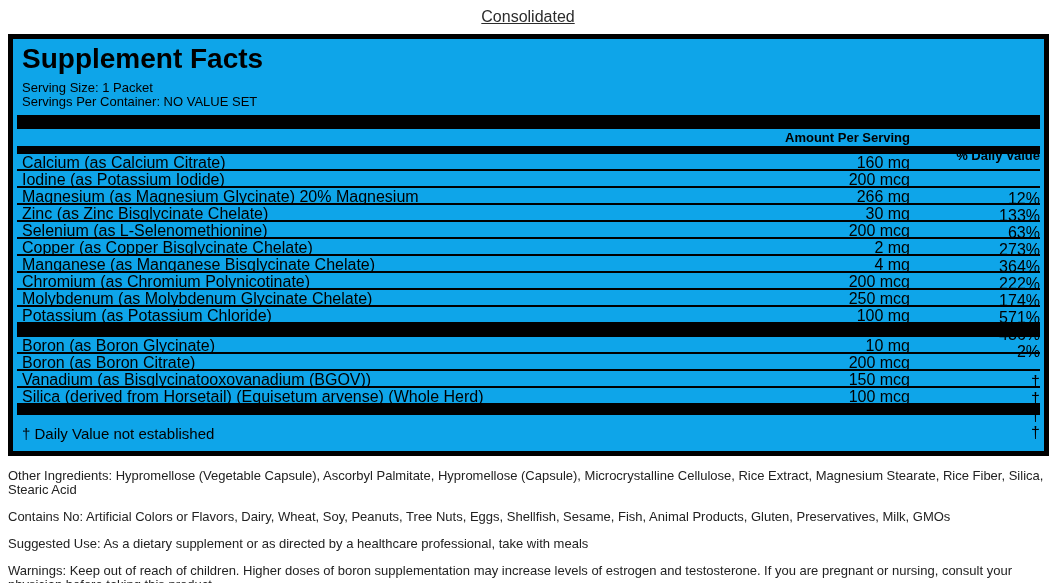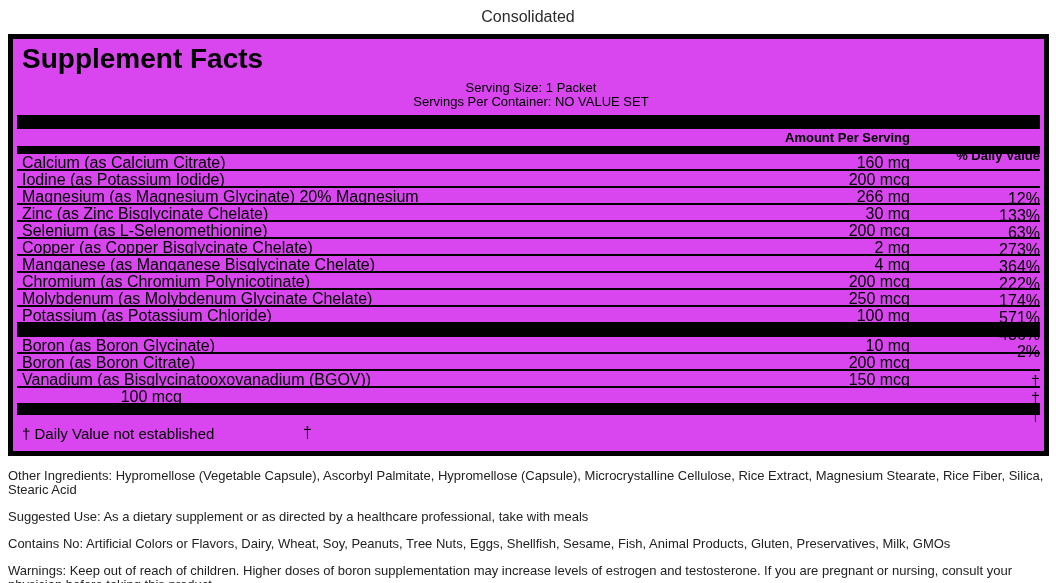--- a/index.html
+++ b/index.html
@@ -11,38 +11,38 @@
     font-family: "Liberation Sans", sans-serif;
     color: #000;
     overflow: hidden;
   }
   .app-title {
     text-align: center;
     font-size: 16px;
     line-height: 18px;
     padding-top: 8px;
     color: #2b2b2b;
+    text-decoration: underline;
   }
   .facts-box {
     margin: 8px 7px 0 8px;
     border: 5px solid #000;
     padding: 3px 4px 0 4px;
-    background: #d946ef;
+    background: #0ea5e9;
   }
   .facts-title {
     font-size: 28px;
     line-height: 30px;
     font-weight: bold;
     margin: 2px 0 7px 5px;
   }
   .serving-line {
     font-size: 13px;
     line-height: 14px;
     margin-left: 5px;
-    text-align: center;
   }
   .bar-thick { height: 14px; background: #000; margin-top: 6px; }
   .bar-mid   { height: 8px;  background: #000; }
   .bar-sep   { height: 13px; background: #000; }
   .bar-end   { height: 10px; background: #000; }
   .header-row {
     display: flex;
     height: 17px;
     align-items: center;
     font-size: 13px;
@@ -155,27 +155,28 @@
     <span class="c-name">Boron (as Boron Citrate)</span>
     <span class="c-amt">200 mcg</span>
     <span class="c-dv">†</span>
   </div>
   <div class="nrow">
     <span class="c-name">Vanadium (as Bisglycinatooxovanadium (BGOV))</span>
     <span class="c-amt">150 mcg</span>
     <span class="c-dv">†</span>
   </div>
   <div class="nrow">
+    <span class="c-name">Silica (derived from Horsetail) (Equisetum arvense) (Whole Herd)</span>
     <span class="c-amt">100 mcg</span>
     <span class="c-dv">†</span>
   </div>
 
   <div class="bar-end"></div>
 
   <div class="footnote">† Daily Value not established</div>
 </div>
 
 <div class="footer">
   <p>Other Ingredients: Hypromellose (Vegetable Capsule), Ascorbyl Palmitate, Hypromellose (Capsule), Microcrystalline Cellulose, Rice Extract, Magnesium Stearate, Rice Fiber, Silica, Stearic Acid</p>
+  <p>Contains No: Artificial Colors or Flavors, Dairy, Wheat, Soy, Peanuts, Tree Nuts, Eggs, Shellfish, Sesame, Fish, Animal Products, Gluten, Preservatives, Milk, GMOs</p>
   <p>Suggested Use: As a dietary supplement or as directed by a healthcare professional, take with meals</p>
-  <p>Contains No: Artificial Colors or Flavors, Dairy, Wheat, Soy, Peanuts, Tree Nuts, Eggs, Shellfish, Sesame, Fish, Animal Products, Gluten, Preservatives, Milk, GMOs</p>
   <p>Warnings: Keep out of reach of children. Higher doses of boron supplementation may increase levels of estrogen and testosterone. If you are pregnant or nursing, consult your physician before taking this product</p>
 </div>
 
 </body></html>

